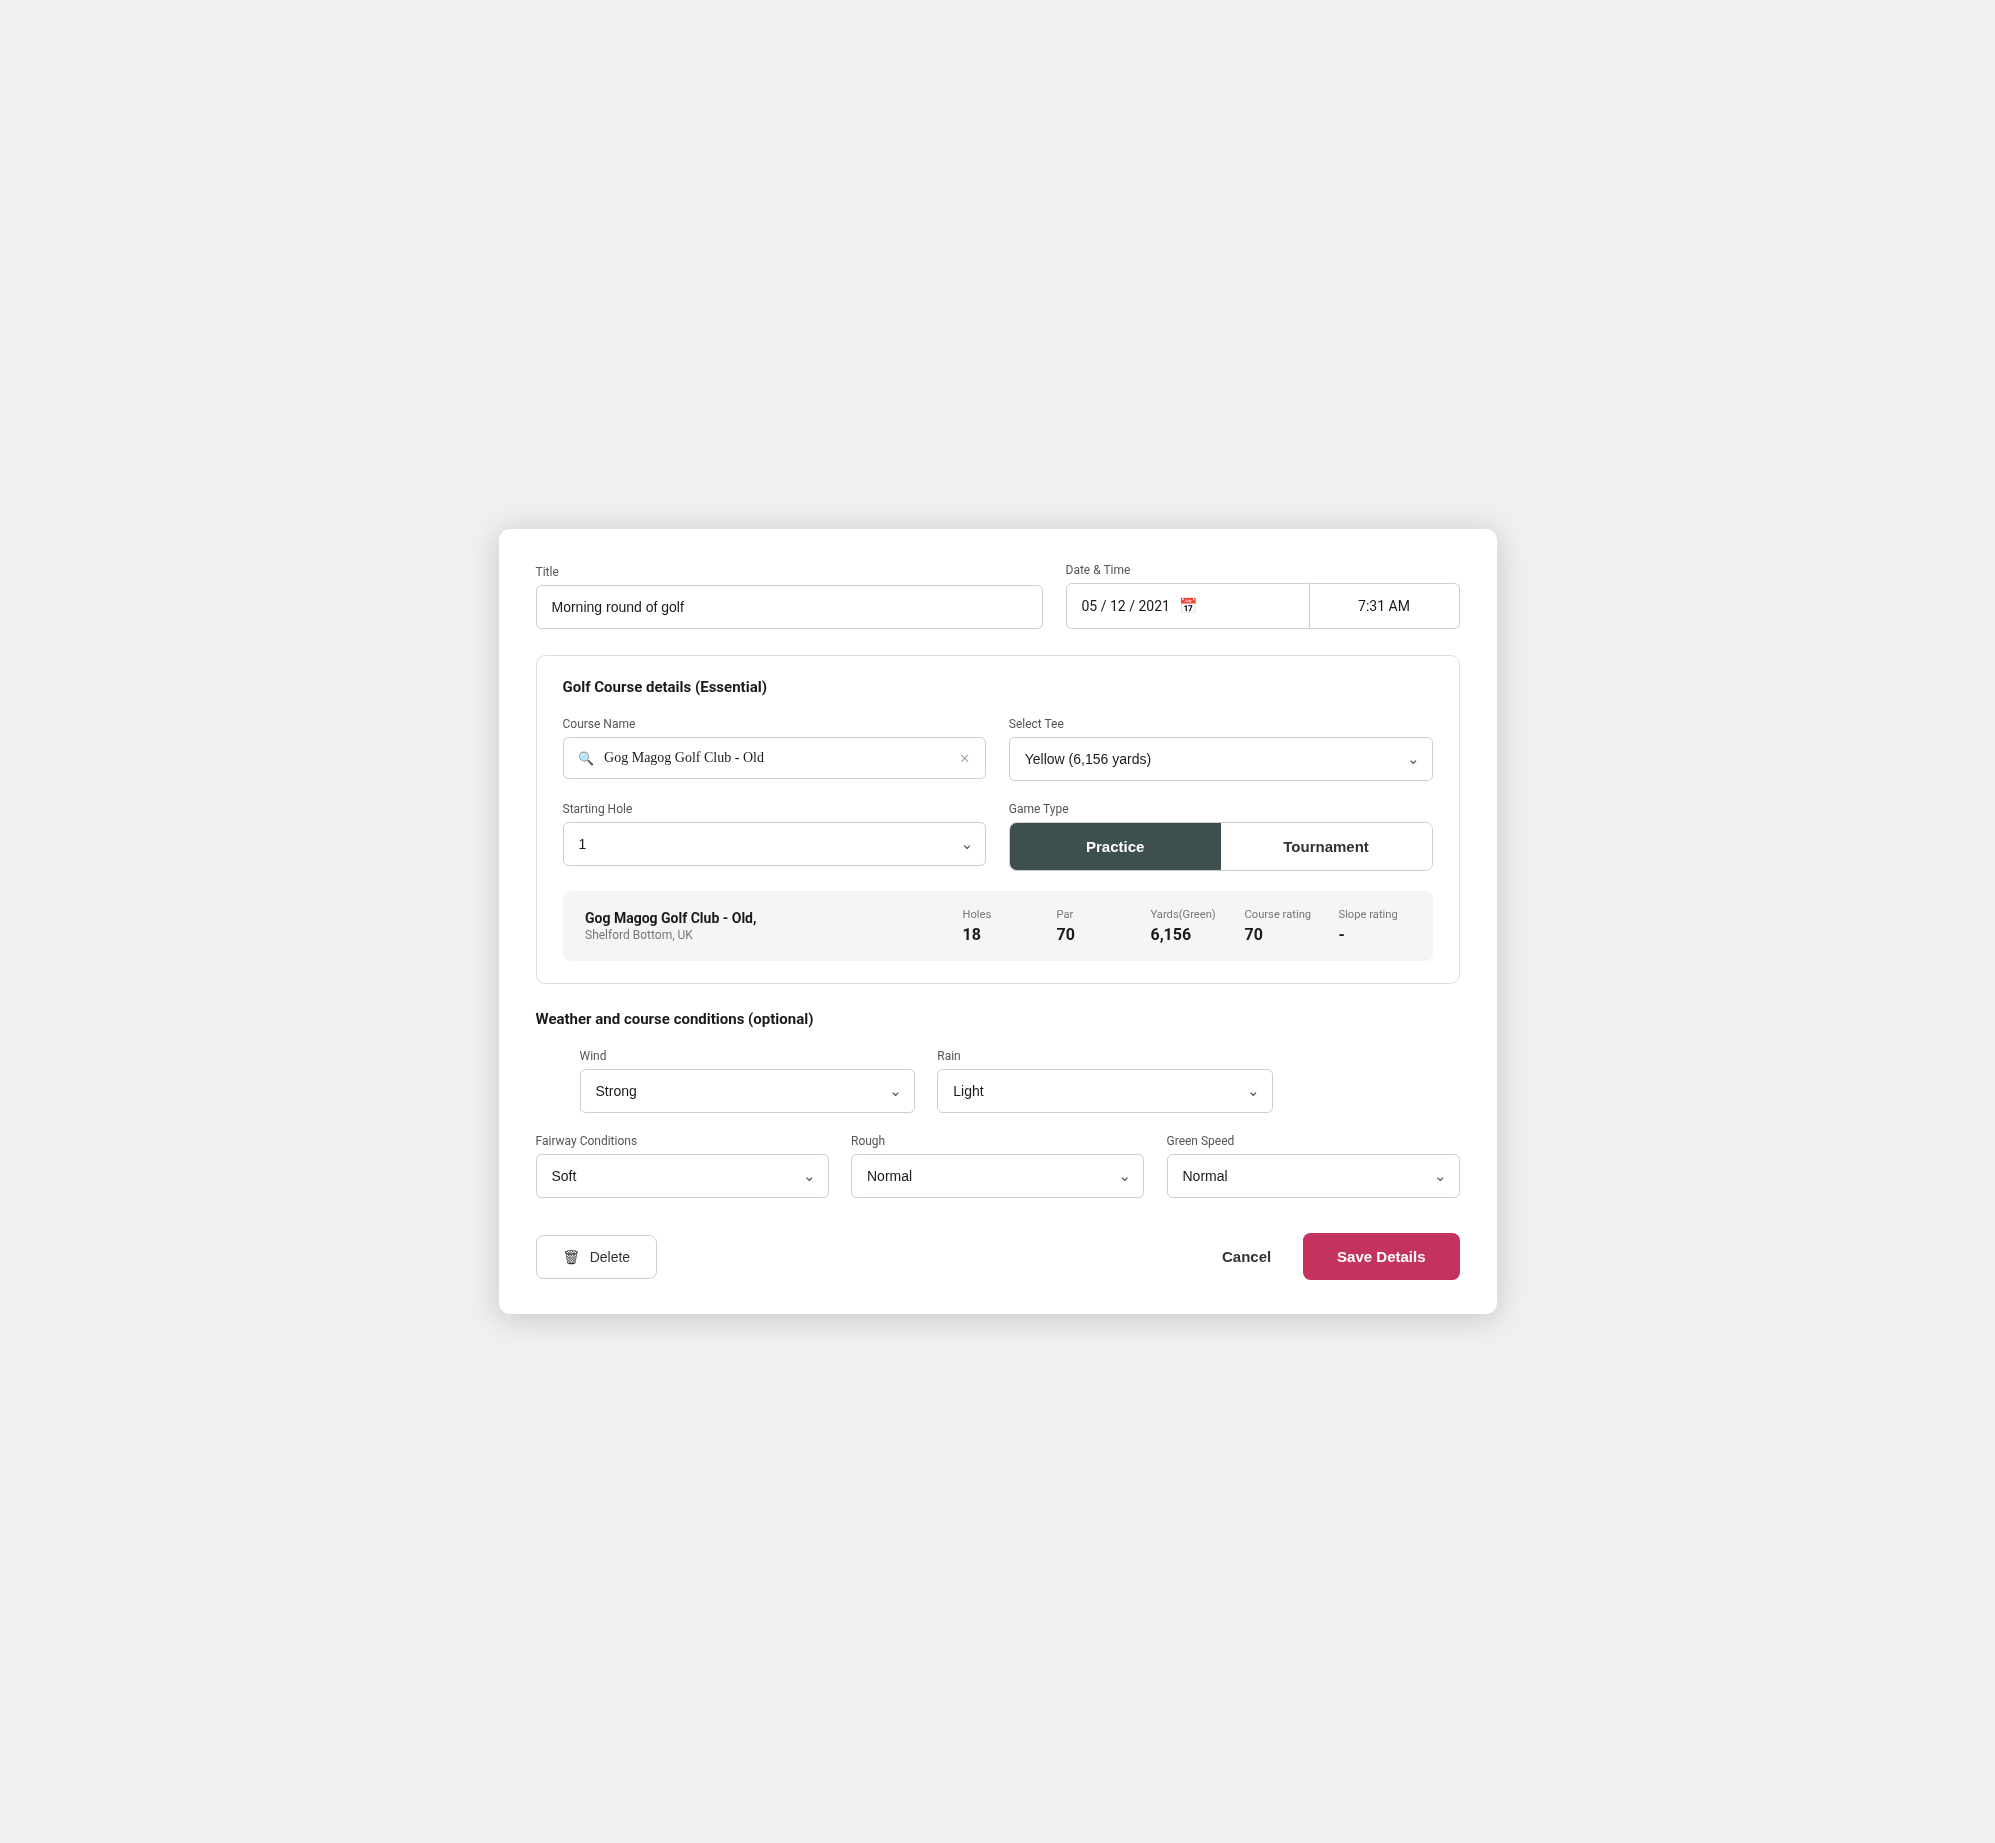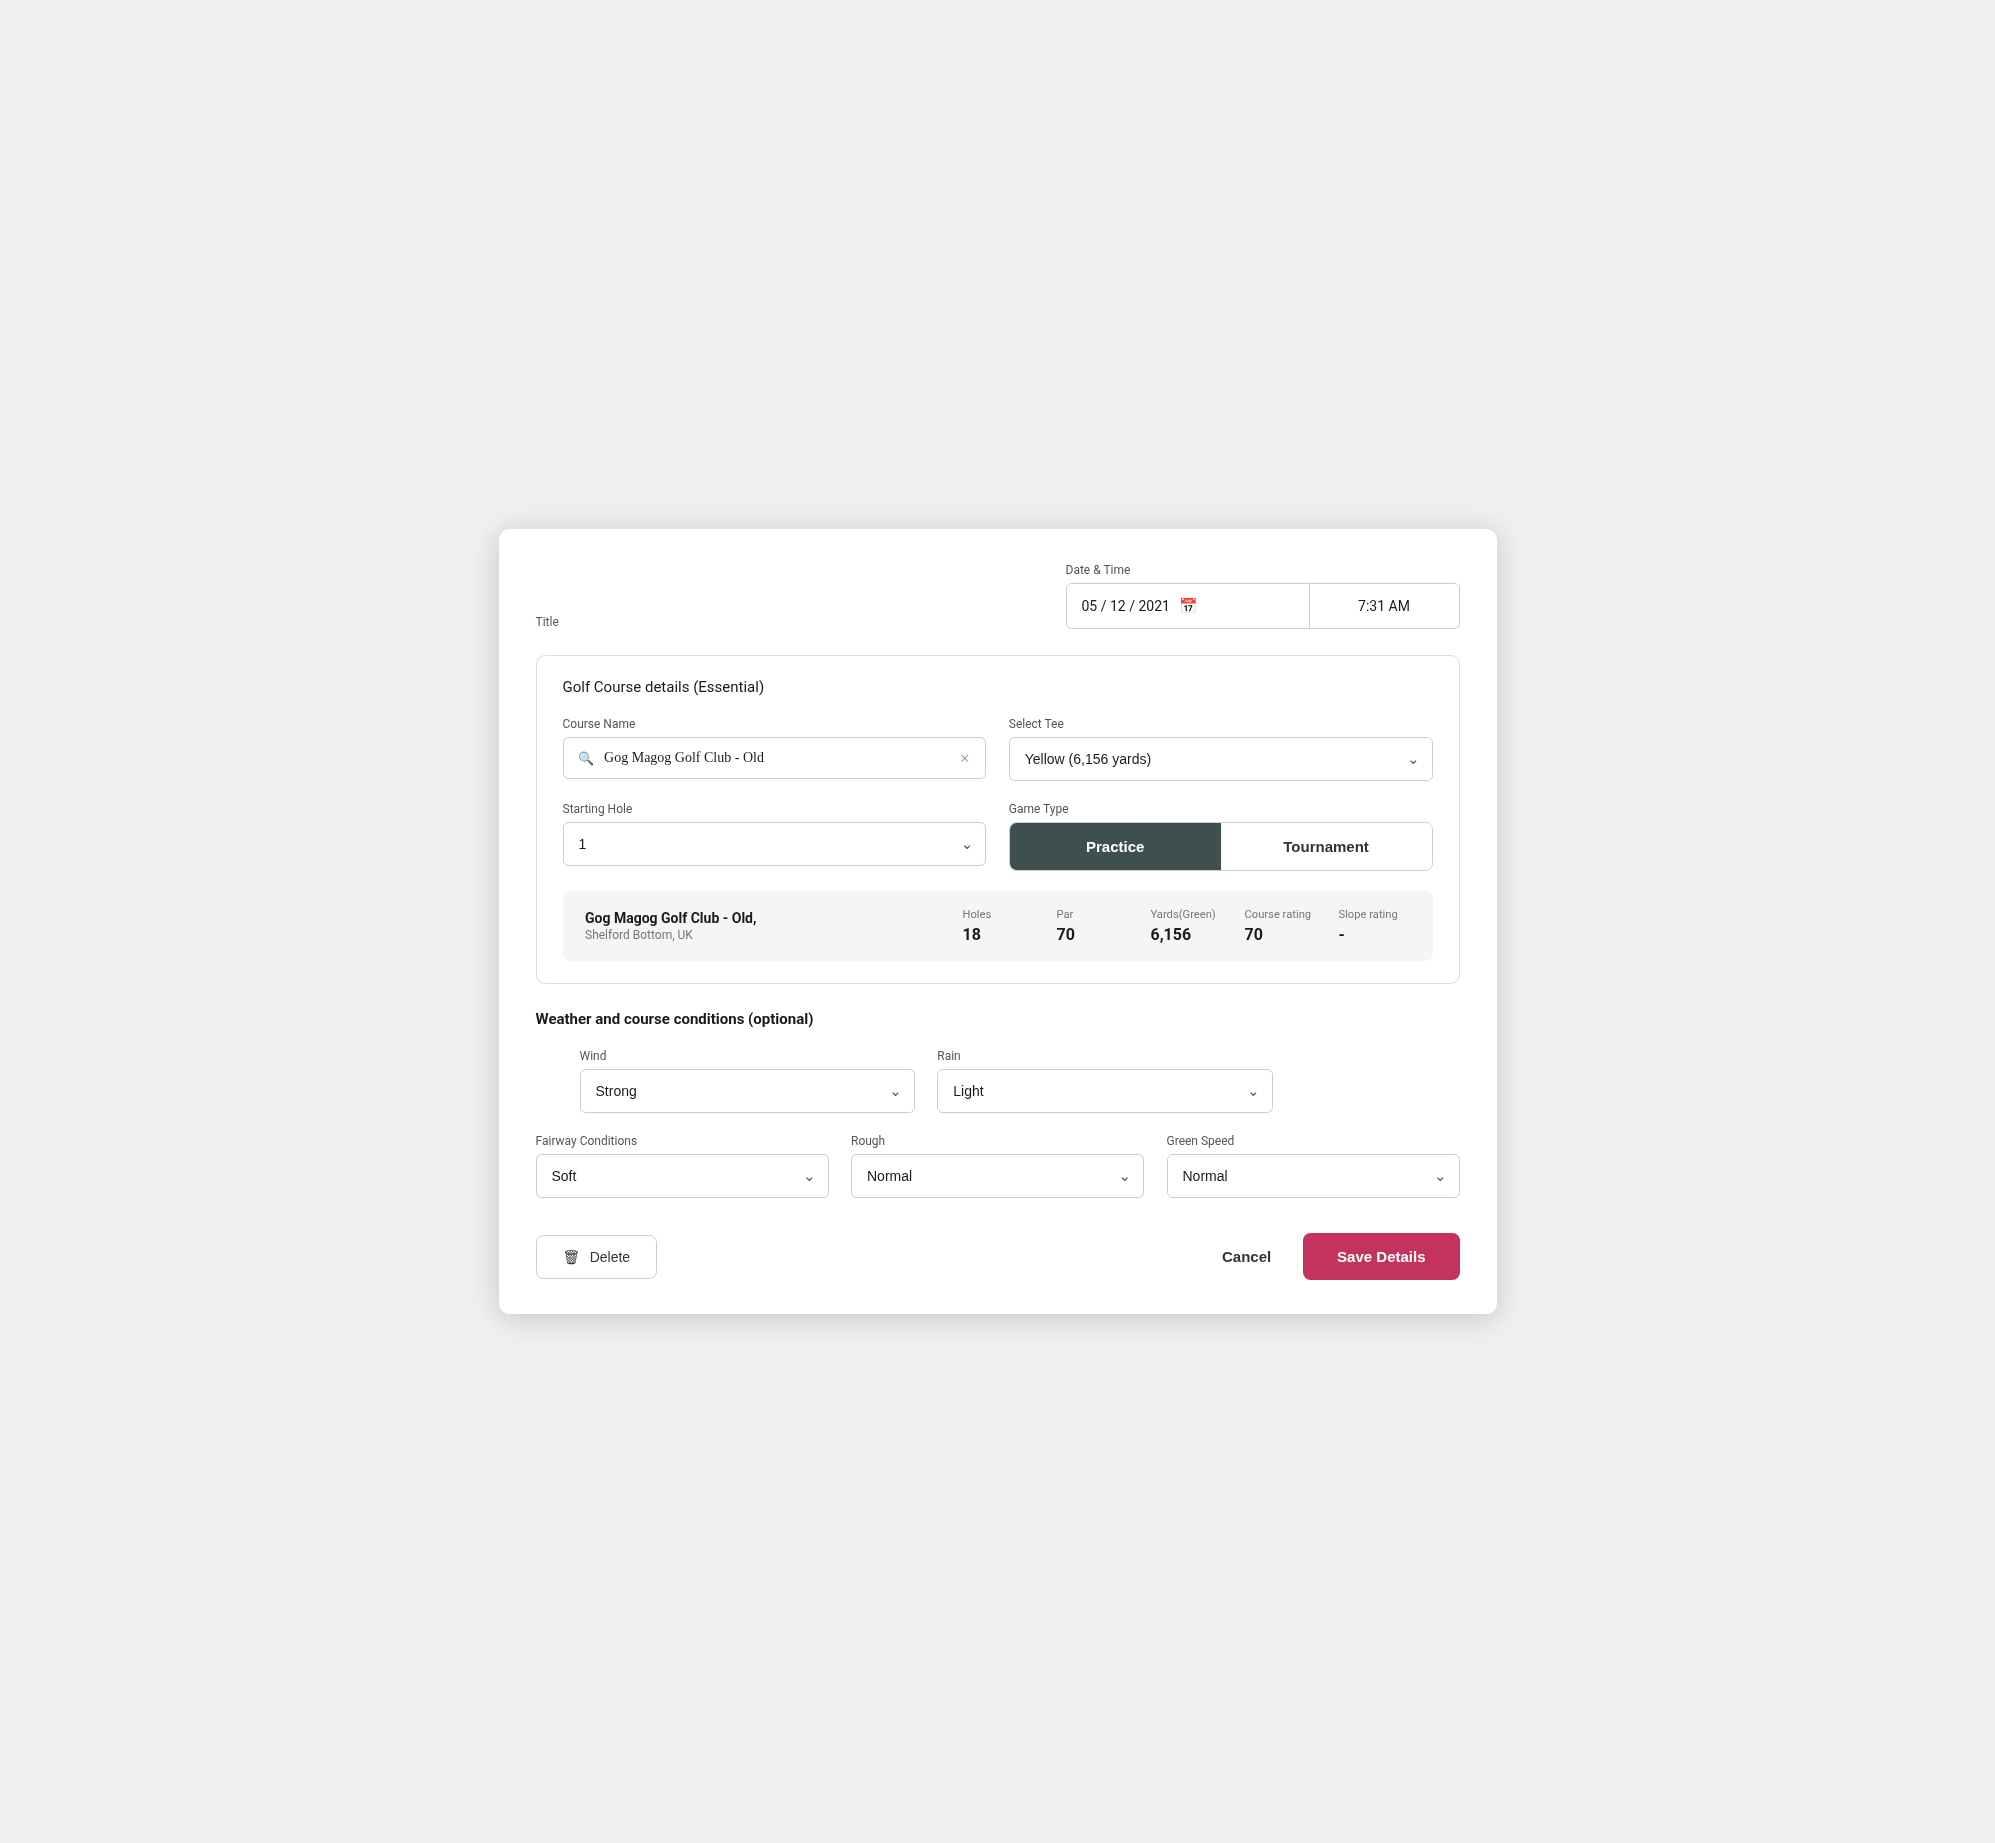--- a/index.html
+++ b/index.html
@@ -106,21 +106,21 @@
       font-size: 15px;
     }
     .section-box {
       border: 1.4px solid #ddd;
       border-radius: 9.4px;
       padding: 22.5px 26px;
       margin-bottom: 26px;
     }
     .section-title {
       font-size: 15px;
-      font-weight: 400;
+      font-weight: 700;
       color: #1a1a1a;
       margin-bottom: 20.6px;
     }
     .two-col {
       display: flex;
       gap: 22.5px;
       margin-bottom: 20.6px;
     }
     .two-col .field-group {
       flex: 1;
@@ -302,20 +302,21 @@
   </style>
 </head>
 <body>
 
 <div class="modal">
 
 
   <div class="top-row">
     <div class="field-group title-group">
       <label>Title</label>
+      <input class="text-input" type="text" value="Morning round of golf" style="">
     </div>
     <div class="field-group datetime-group">
       <label>Date &amp; Time</label>
       <div class="datetime-row">
         <div class="date-field">
           <span>05 / 12 / 2021</span>
           <span class="calendar-icon">📅</span>
         </div>
         <div class="time-field">
           <span>7:31 AM</span>

